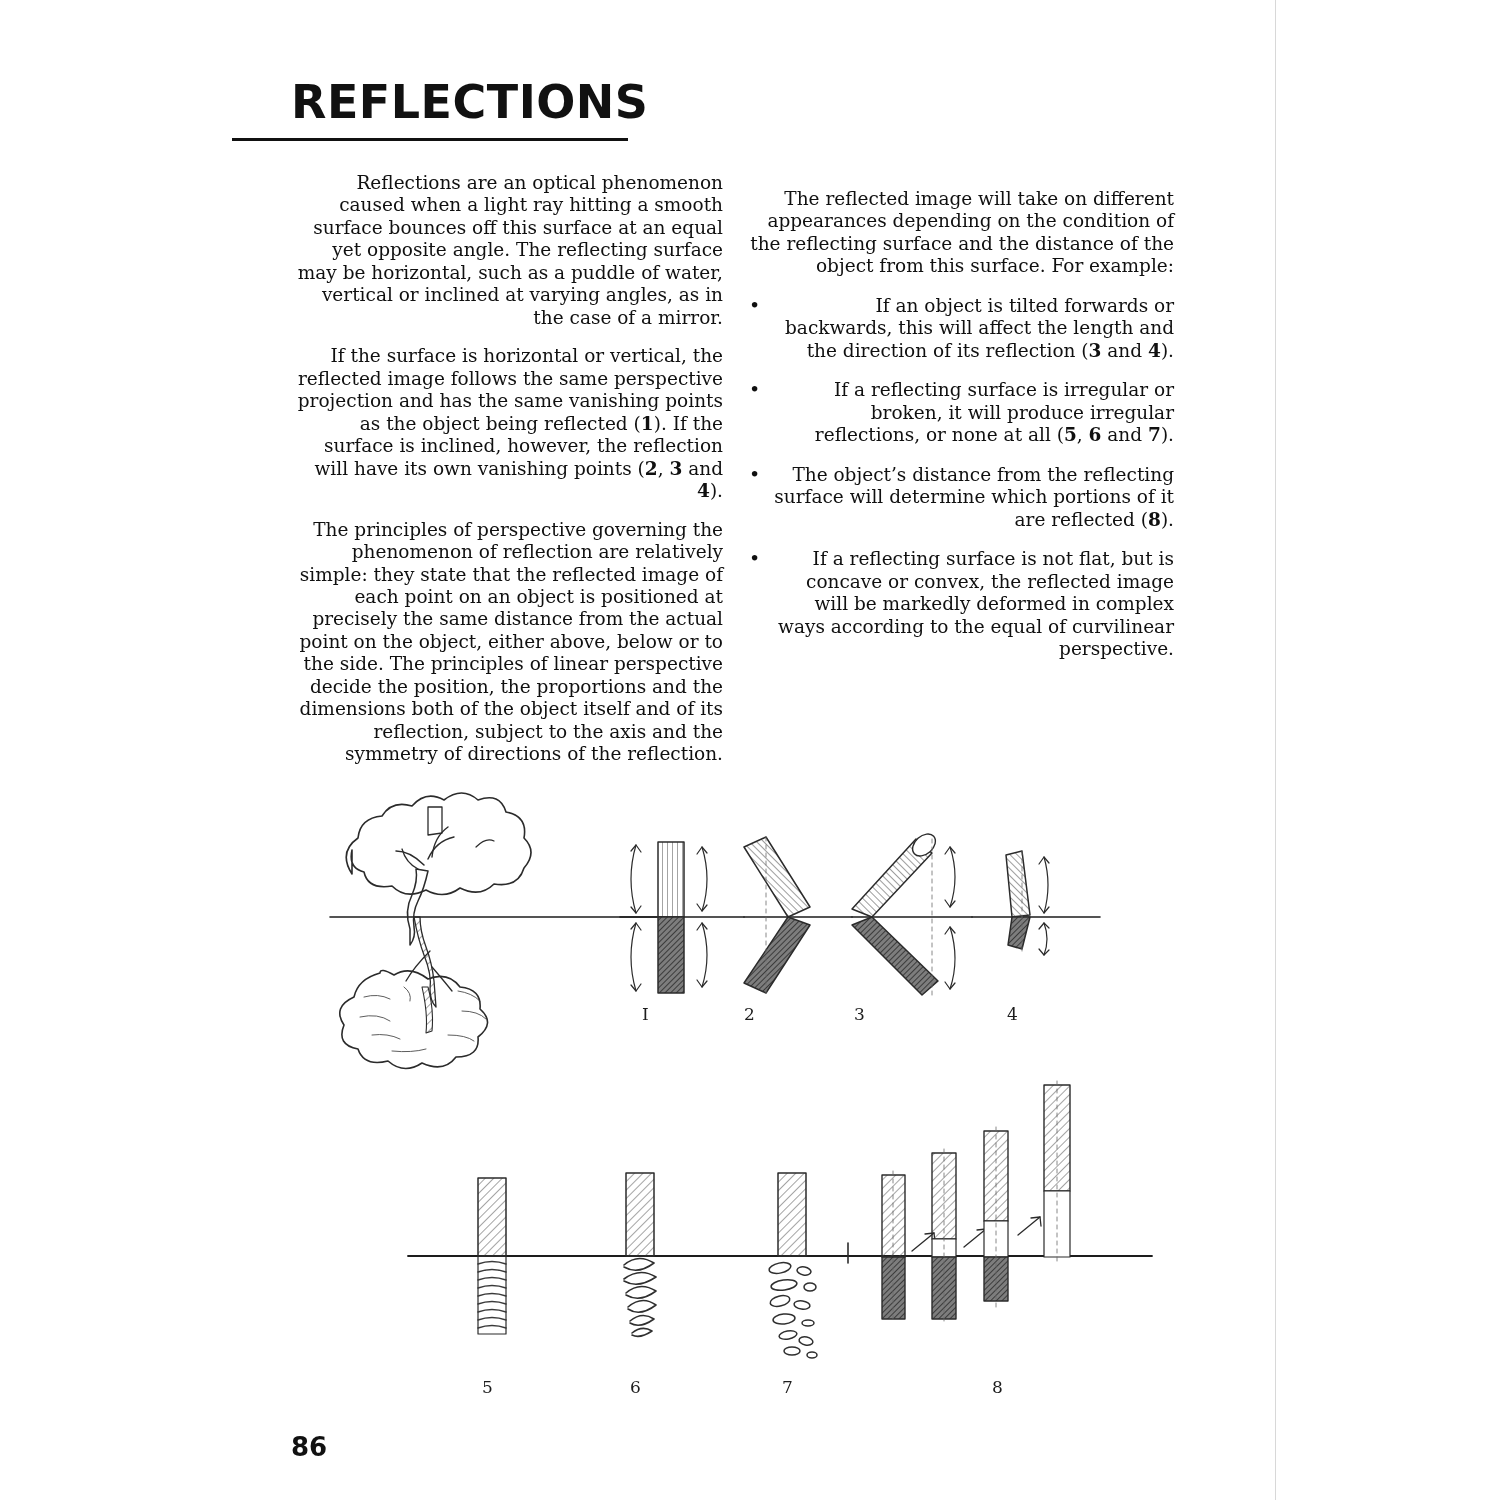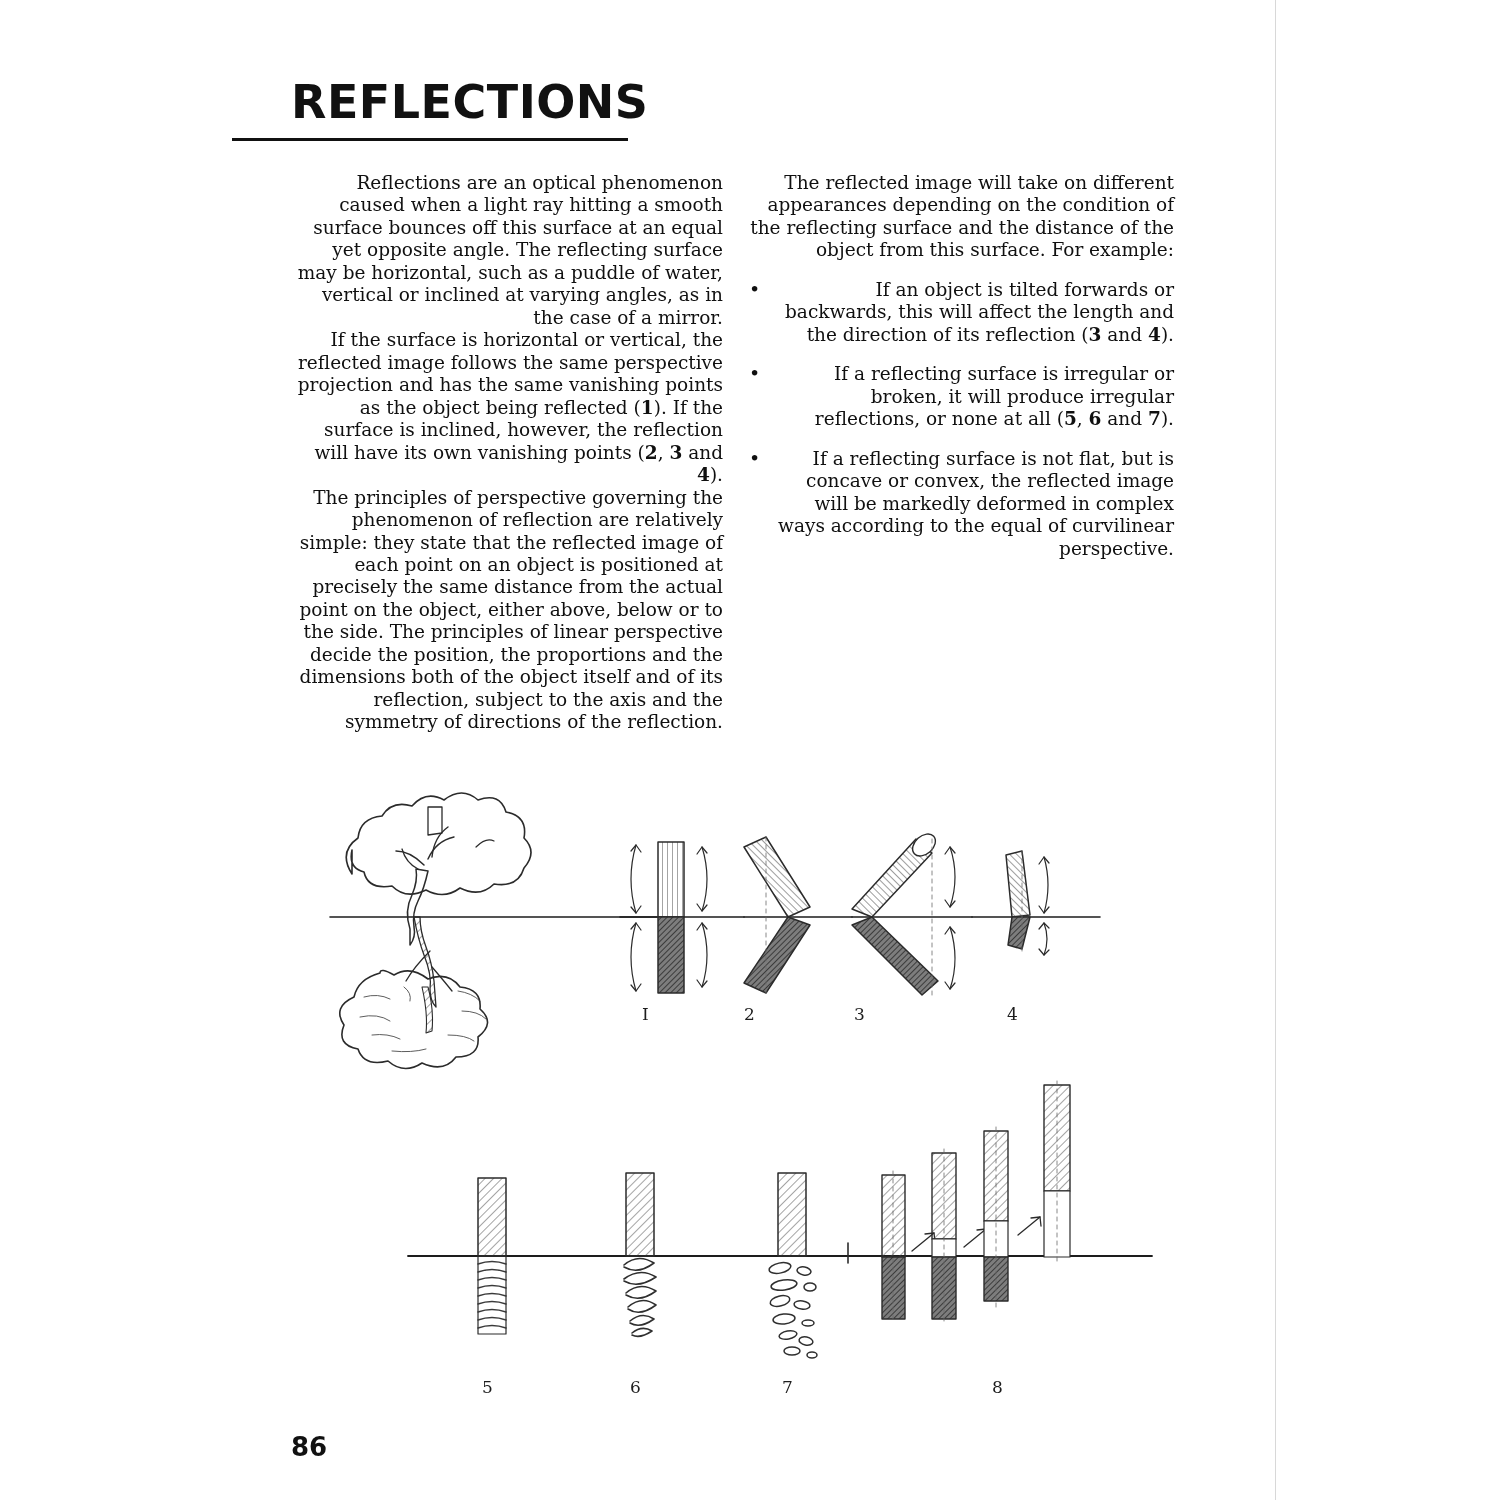--- a/index.html
+++ b/index.html
@@ -81,21 +81,21 @@
     font-family: "DejaVu Serif", serif;
     font-size: 18.5px;
     line-height: 1.215;
     color: #101010;
     text-align: right;
   }
   #col-left  { left: 59px;  width: 432px; }
   #col-right { left: 512px; width: 430px; }
 
   .para { margin: 0; }
-  .para.indent { text-indent: 22px; }
+  .para.indent { text-indent: 22px; margin-top: 16px; }
 
   .bullet-list {
     list-style: none;
     margin: 17px 0 0 0;
     padding: 0;
   }
   .bullet-list li {
     position: relative;
     padding-left: 28px;
     margin-bottom: 17px;
@@ -158,20 +158,23 @@
 
     <div class="col" id="col-right">
       <p class="para indent">The reflected image will take on different appearances depending on the condition of the reflecting surface and the distance of the object from this surface. For example:</p>
       <ul class="bullet-list">
         <li>If an object is tilted forwards or backwards,
           this will affect the length and the direction
           of its reflection (<b>3</b> and <b>4</b>).</li>
         <li>If a reflecting surface is irregular or broken,
           it will produce irregular reflections, or none
           at all (<b>5</b>, <b>6</b> and <b>7</b>).</li>
+        <li>The object’s distance from the reflecting
+          surface will determine which portions of
+          it are reflected (<b>8</b>).</li>
         <li>If a reflecting surface is not flat, but is concave or convex, the reflected image will be markedly deformed in complex ways according to the equal of curvilinear perspective.</li>
       </ul>
     </div>
 
     <div id="figures">
       <svg width="1040" height="690" viewBox="0 0 1040 690" xmlns="http://www.w3.org/2000/svg">
         <defs>
           <pattern id="hatch" width="6" height="6" patternTransform="rotate(45)" patternUnits="userSpaceOnUse">
             <line x1="0" y1="0" x2="0" y2="6" stroke="#4a4a4a" stroke-width="1"></line>
           </pattern>

